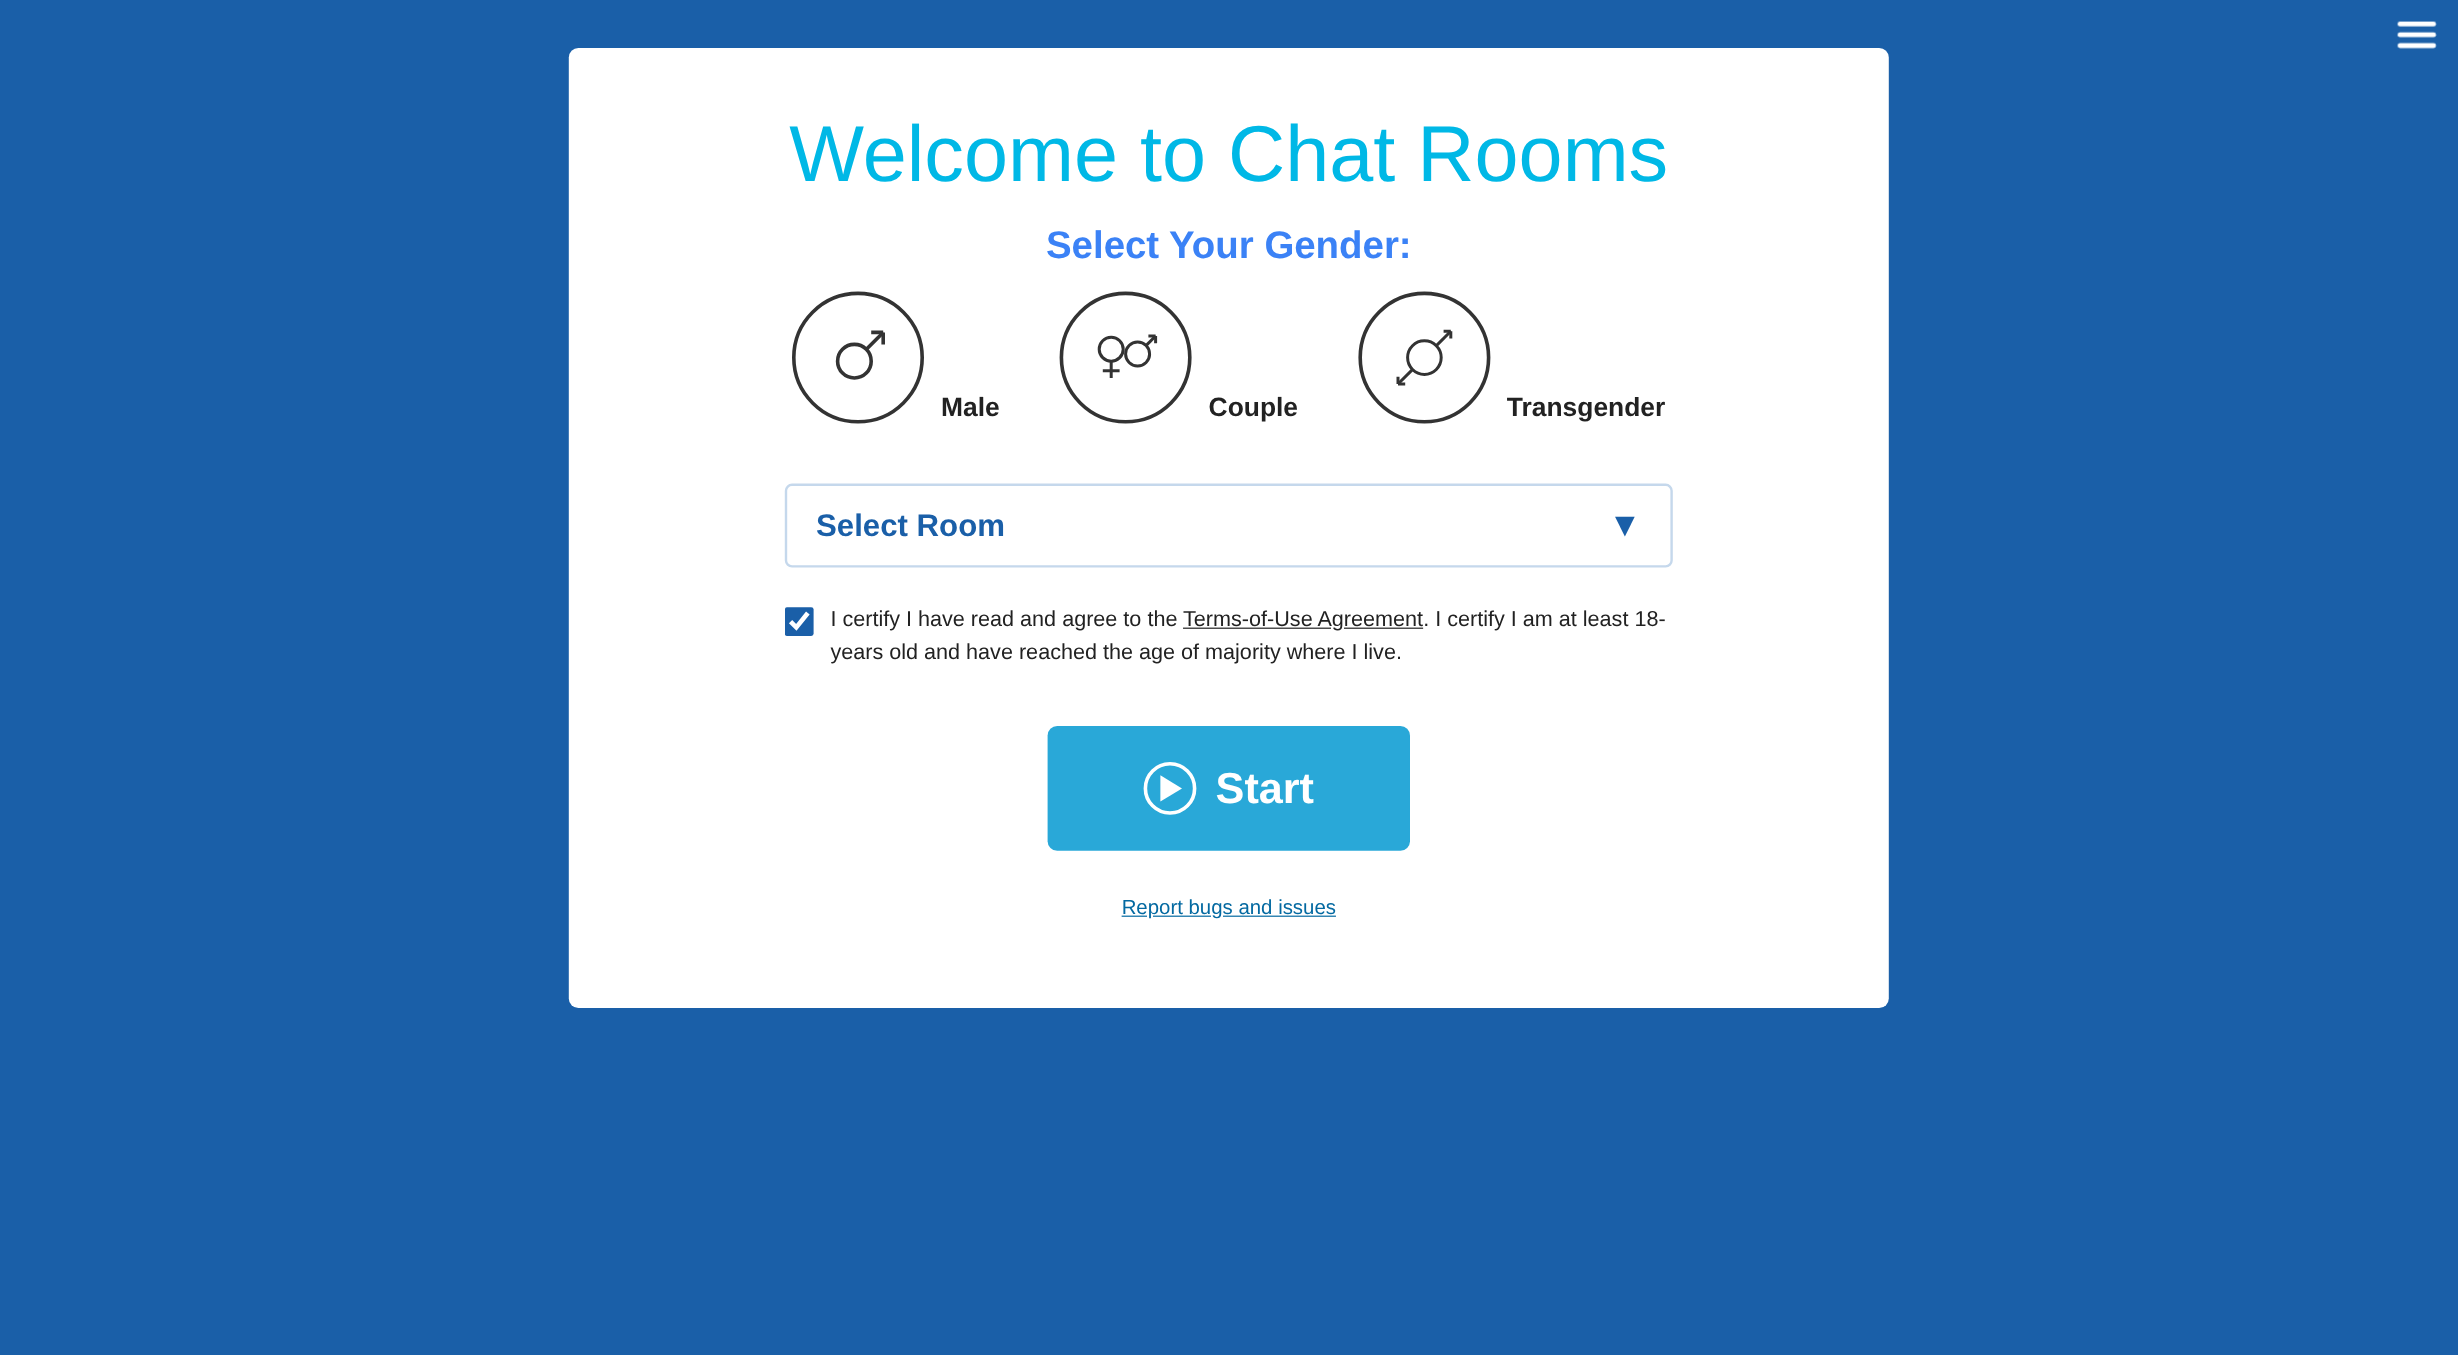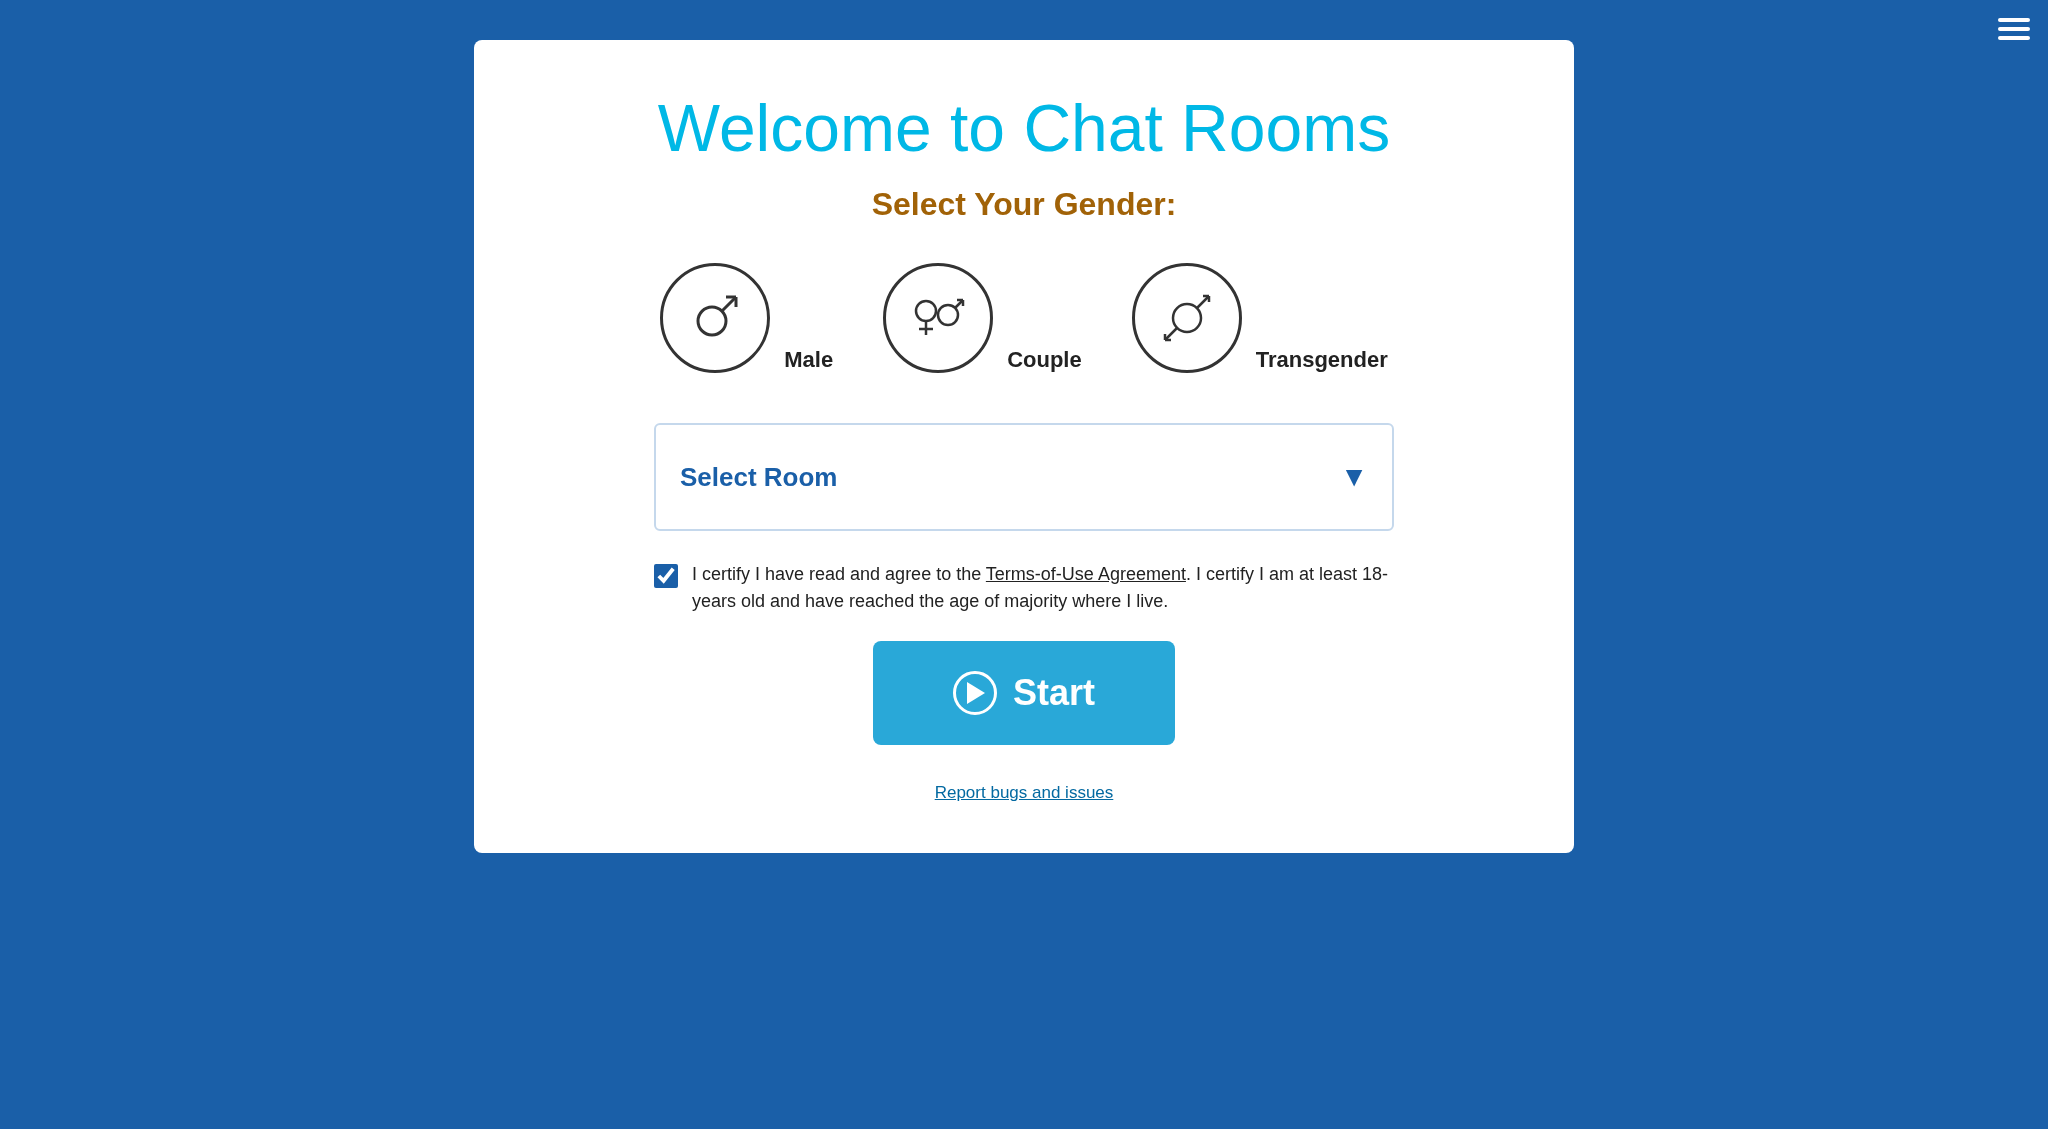--- a/index.html
+++ b/index.html
@@ -58,24 +58,24 @@
     .welcome-title {
       font-size: 66px;
       color: #00b8e6;
       font-weight: 400;
       text-align: center;
       margin-bottom: 20px;
     }
 
     .gender-heading {
       font-size: 32px;
-      color: #a16207;
+      color: #3b82f6;
       font-weight: 700;
       text-align: center;
-      margin-bottom: 40px;
+      margin-bottom: 20px;
     }
 
     .gender-options {
       display: flex;
       gap: 50px;
       justify-content: center;
       align-items: center;
       margin-bottom: 50px;
     }
 
@@ -120,21 +120,21 @@
       width: 100%;
       max-width: 740px;
       margin-bottom: 20px;
     }
 
     .select-room-wrapper {
       width: 100%;
       max-width: 740px;
       border: 2px solid #c5d8ec;
       border-radius: 6px;
-      padding: 36px 24px;
+      padding: 17px 24px;
       display: flex;
       justify-content: space-between;
       align-items: center;
       cursor: pointer;
       margin-bottom: 30px;
       background: #fff;
     }
 
     .select-room-text {
       font-size: 26px;
@@ -147,21 +147,21 @@
       font-size: 28px;
       font-weight: 700;
     }
 
     .checkbox-row {
       display: flex;
       align-items: flex-start;
       gap: 14px;
       width: 100%;
       max-width: 740px;
-      margin-bottom: 26px;
+      margin-bottom: 48px;
     }
 
     .checkbox-row input[type="checkbox"] {
       width: 24px;
       height: 24px;
       margin-top: 3px;
       cursor: pointer;
       flex-shrink: 0;
       accent-color: #1a5fa8;
     }

